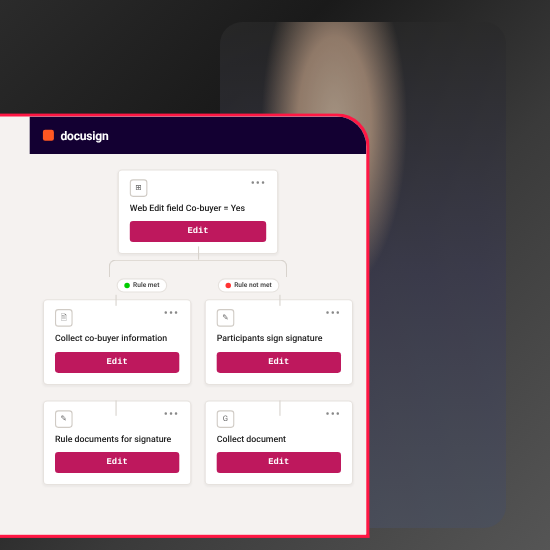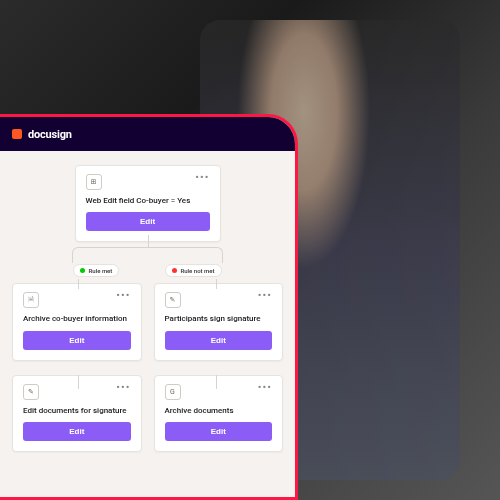--- a/index.html
+++ b/index.html
@@ -24,28 +24,29 @@
       width: 260px;
       height: 460px;
       background: radial-gradient(ellipse at 40% 20%, #d8c0a8 0%, #c0a088 15%, transparent 30%),
                   linear-gradient(180deg, #2a2a2a 0%, #3a3a50 50%, #4a5060 100%);
       border-radius: 20px;
       opacity: 0.7;
     }
     .tablet-frame {
       position: absolute;
       left: 0;
-      top: 114px;
-      width: 298px;
+      top: 103px;
+      width: 336px;
       height: 386px;
       background: #f5f2f0;
       border: 3px solid #ff1744;
       border-left: none;
       border-top-right-radius: 30px;
       overflow: hidden;
+      padding-left: 27px;
     }
     .app-header {
       height: 34px;
       background: #130032;
       display: flex;
       align-items: center;
       padding: 0 12px;
       gap: 6px;
     }
     .logo-mark {
@@ -98,29 +99,30 @@
       line-height: 8px;
       cursor: pointer;
     }
     .node-title {
       font-size: 8px;
       color: #1a1a1a;
       line-height: 1.3;
       font-weight: 500;
     }
     .edit-btn {
-      background: #8b5cf6;
+      background: #be185d;
       color: #fff;
       border: none;
       border-radius: 3px;
       font-size: 8px;
       font-weight: 700;
       padding: 5px 0;
       cursor: pointer;
       width: 100%;
+      font-family: Liberation Mono, monospace;
     }
     .root-node {
       width: 146px;
       margin: 0 auto;
     }
     .branch-row {
       display: flex;
       justify-content: center;
       gap: 46px;
       margin: 22px 0 6px;
@@ -218,46 +220,46 @@
         <span>Rule not met</span>
       </div>
     </div>
 
     <div class="grid-row">
       <div class="node">
         <div class="node-top">
           <span class="node-icon">🗎</span>
           <span class="node-menu">•••</span>
         </div>
-        <div class="node-title">Archive co-buyer information</div>
+        <div class="node-title">Collect co-buyer information</div>
         <button class="edit-btn">Edit</button>
       </div>
       <div class="node">
         <div class="node-top">
           <span class="node-icon">✎</span>
           <span class="node-menu">•••</span>
         </div>
         <div class="node-title">Participants sign signature</div>
         <button class="edit-btn">Edit</button>
       </div>
     </div>
 
     <div class="grid-row" style="margin-top:14px;">
       <div class="node">
         <div class="node-top">
           <span class="node-icon">✎</span>
           <span class="node-menu">•••</span>
         </div>
-        <div class="node-title">Edit documents for signature</div>
+        <div class="node-title">Rule documents for signature</div>
         <button class="edit-btn">Edit</button>
       </div>
       <div class="node">
         <div class="node-top">
           <span class="node-icon">G</span>
           <span class="node-menu">•••</span>
         </div>
-        <div class="node-title">Archive documents</div>
+        <div class="node-title">Collect document</div>
         <button class="edit-btn">Edit</button>
       </div>
     </div>
 
   </div>
 </div>
 
 </body></html>

